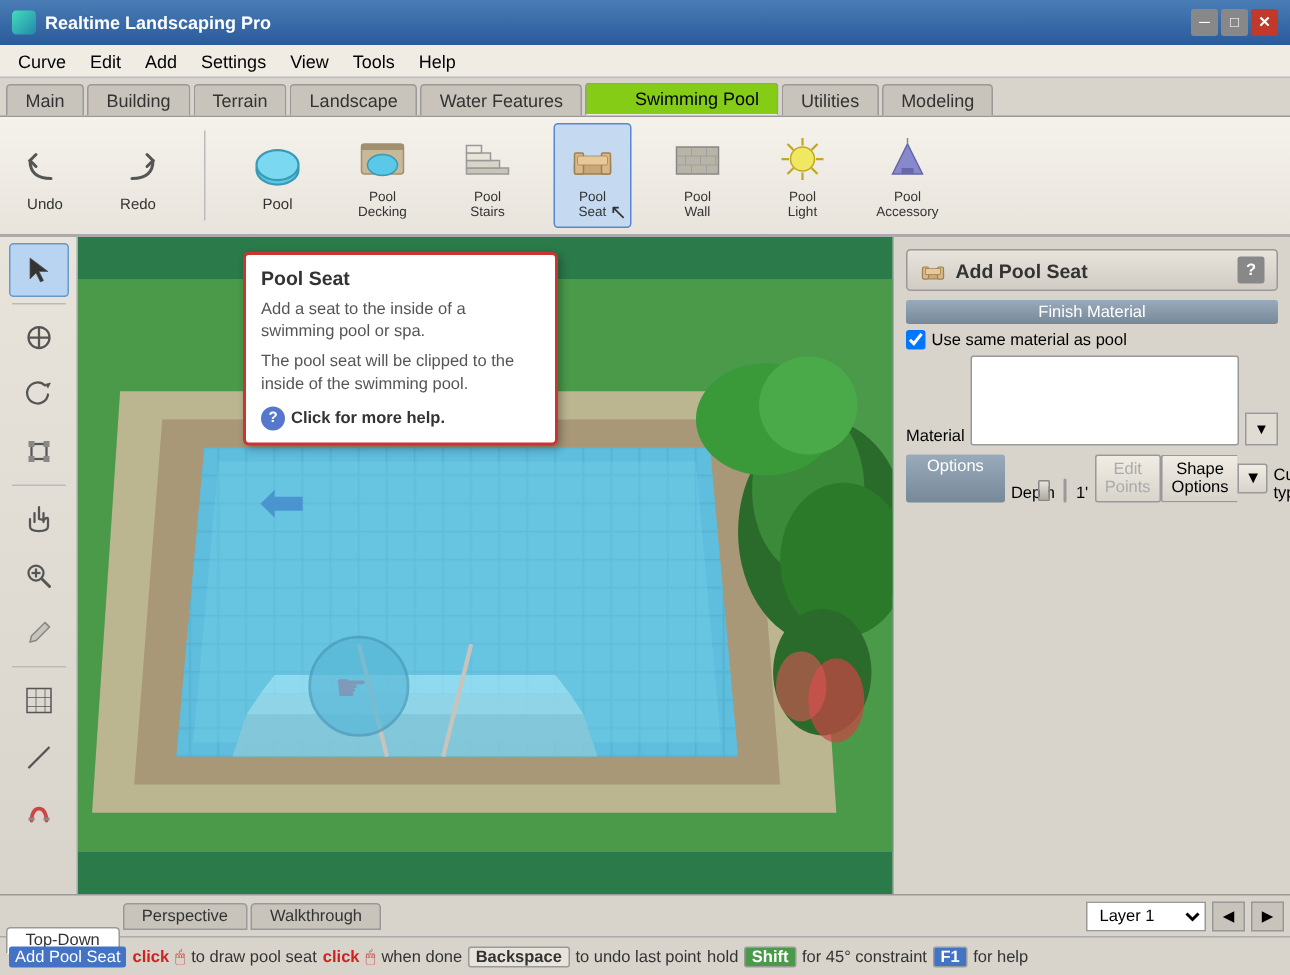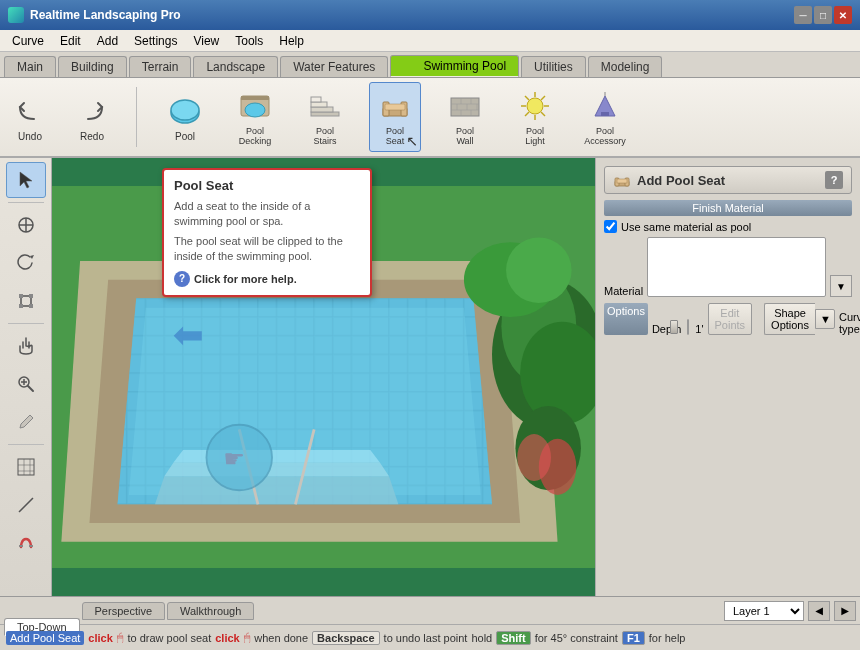--- a/index.html
+++ b/index.html
@@ -112,21 +112,21 @@
       font-size: 13px; font-weight: bold; color: #333;
     }
     .panel-header .help-btn {
       margin-left: auto; width: 18px; height: 18px;
       background: #888; color: white; border-radius: 2px;
       display: flex; align-items: center; justify-content: center;
       font-size: 11px; font-weight: bold; cursor: pointer;
     }
     .section-label {
       background: linear-gradient(to bottom, #9ab, #789);
-      color: white; text-align: center; padding: 2px 3px;
+      color: white; text-align: center; padding: 2px 14px;
       border-radius: 2px; font-size: 11px;
     }
     .material-section { display: flex; flex-direction: column; gap: 4px; }
     .checkbox-row { display: flex; align-items: center; gap: 4px; font-size: 11px; }
     .checkbox-row input { margin: 0; }
     .material-field { display: flex; align-items: flex-end; gap: 4px; font-size: 11px; }
     .material-box {
       flex: 1; height: 60px; background: white; border: 1px solid #999;
       border-radius: 2px;
     }
@@ -140,21 +140,21 @@
     .depth-slider {
       flex: 1; height: 16px; position: relative;
       background: #c8c4bc; border: 1px solid #999; border-radius: 2px;
     }
     .depth-thumb {
       position: absolute; right: 10px; top: 50%;
       transform: translateY(-50%);
       width: 8px; height: 14px; background: linear-gradient(to bottom, #e8e4dc, #b0aca4);
       border: 1px solid #888; border-radius: 1px;
     }
-    .action-row { display: flex; align-items: center; gap: 12px; }
+    .action-row { display: flex; align-items: center; gap: 0; }
     .action-btn {
       flex: 1; padding: 3px 6px; font-size: 11px;
       background: linear-gradient(to bottom, #f0ece4, #d8d4cc);
       border: 1px solid #999; border-radius: 2px; cursor: pointer;
       text-align: center; color: #555;
     }
     .action-btn.disabled { color: #aaa; }
     .shape-options-btn {
       display: flex; align-items: center; gap: 0;
     }

